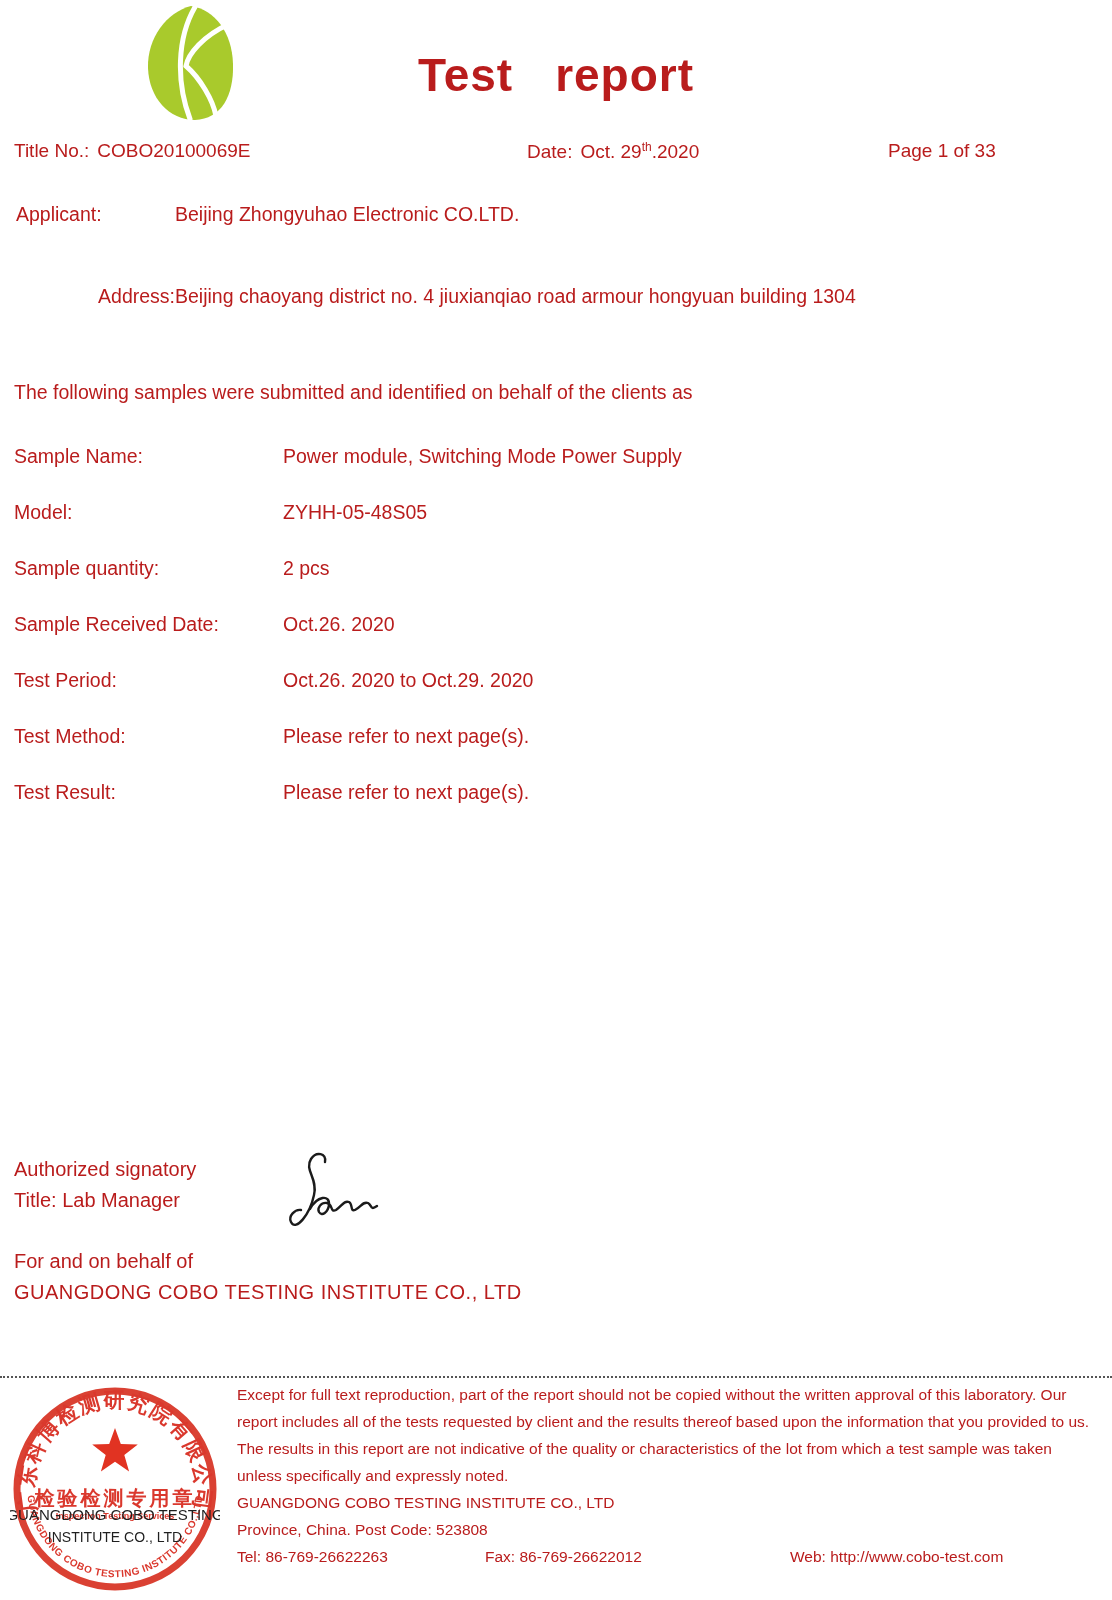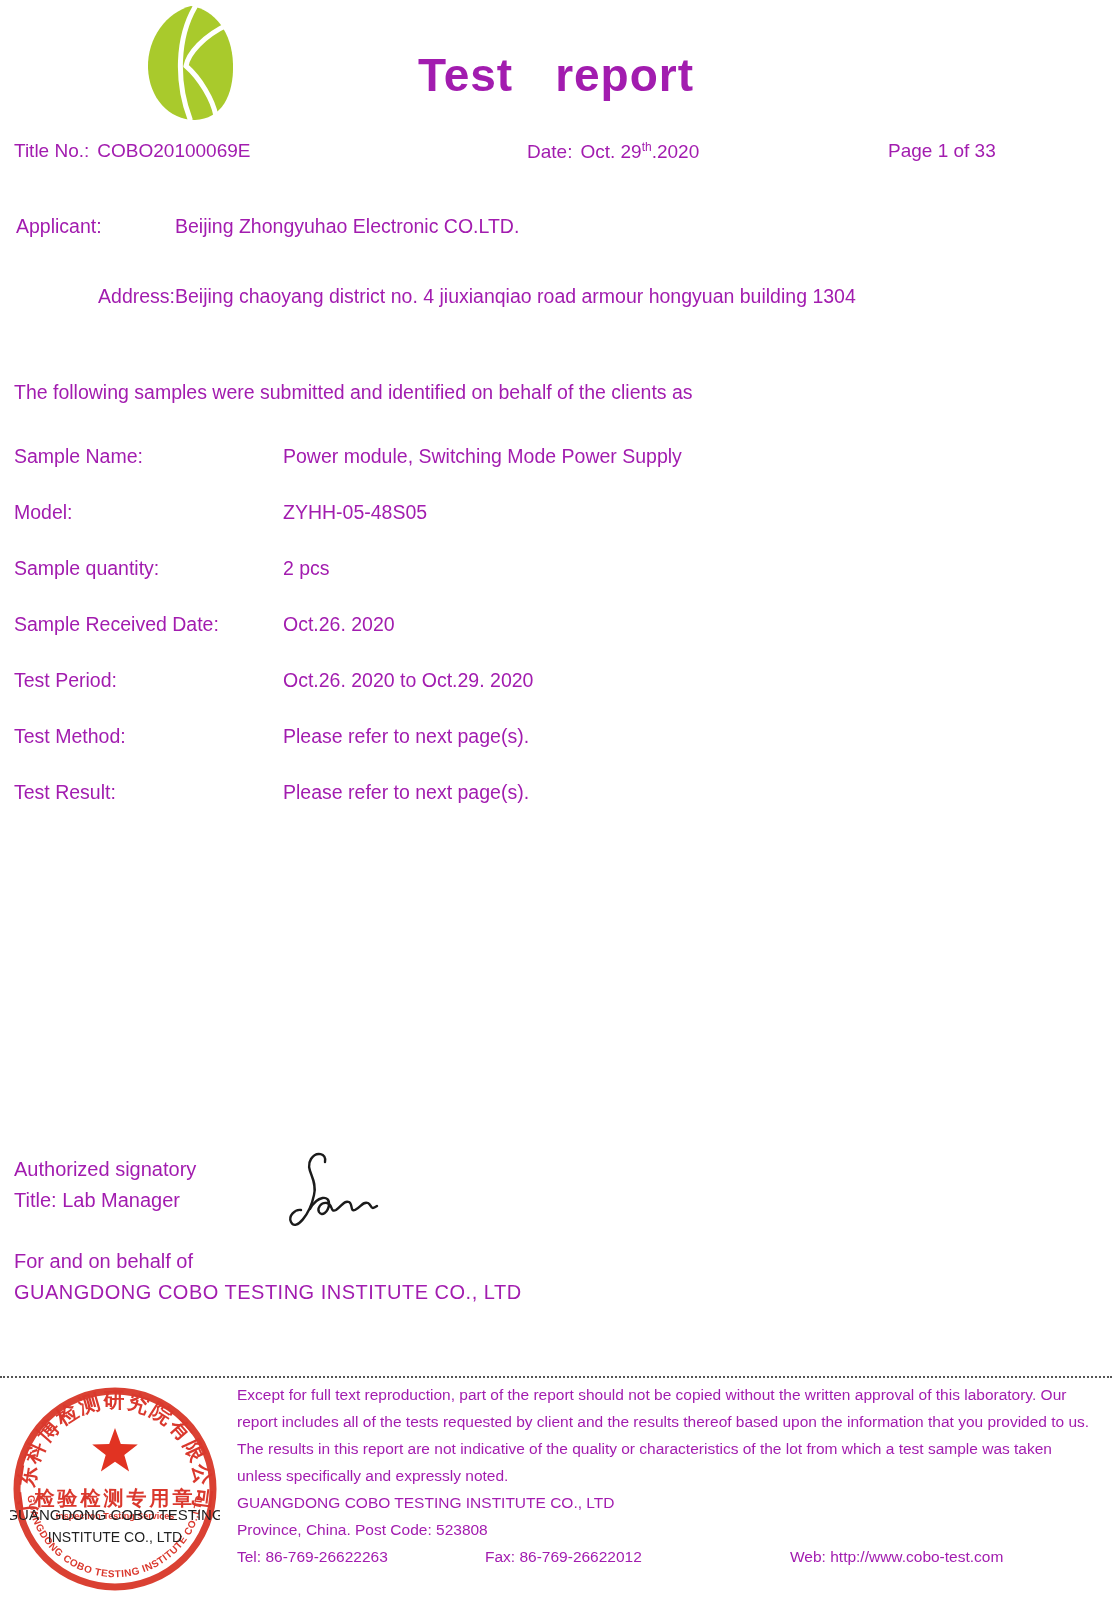--- a/index.html
+++ b/index.html
@@ -3,37 +3,37 @@
 <meta charset="utf-8">
 <style>
   html,body{margin:0;padding:0;background:#888;}
   .page{
     position:relative;
     width:1112px;height:1600px;
     margin:0 auto;
     background:#ffffff;
     overflow:hidden;
     font-family:"Liberation Sans", sans-serif;
-    color:#a21caf;
+    color:#b91c1c;
   }
   .abs{position:absolute;}
   
   .logo{left:143px;top:4px;width:92px;height:118px;}
   .doc-title{left:0;top:48px;width:100%;text-align:center;font-size:46px;font-weight:bold;letter-spacing:1px;white-space:nowrap;}
   .doc-title .w1{margin-right:42px;}
   .meta-row{left:0;top:140px;width:100%;font-size:19px;}
   .meta-report{position:absolute;left:14px;top:0;white-space:nowrap;}
   .meta-date{position:absolute;left:527px;top:0;white-space:nowrap;}
   .meta-page{position:absolute;left:888px;top:0;white-space:nowrap;}
   .meta-label{margin-right:8px;}
   sup{font-size:12px;text-align:center;}
   
   .pair{left:16px;font-size:19.5px;white-space:nowrap;}
   .pair .lbl{display:inline-block;width:159px;}
-  .pair-applicant{top:215px;}
+  .pair-applicant{top:203px;}
   .pair-address{top:285px;text-align:right;}
   .intro{left:14px;top:381px;font-size:19.5px;white-space:nowrap;}
   
   .field{left:14px;font-size:19.5px;white-space:nowrap;}
   .field .lbl{display:inline-block;width:269px;}
   
   .auth-line{left:14px;top:1158px;font-size:20px;}
   .title-line{left:14px;top:1189px;font-size:20px;}
   .sig{left:278px;top:1150px;width:120px;height:98px;}
   .behalf-line{left:14px;top:1250px;font-size:20px;}

